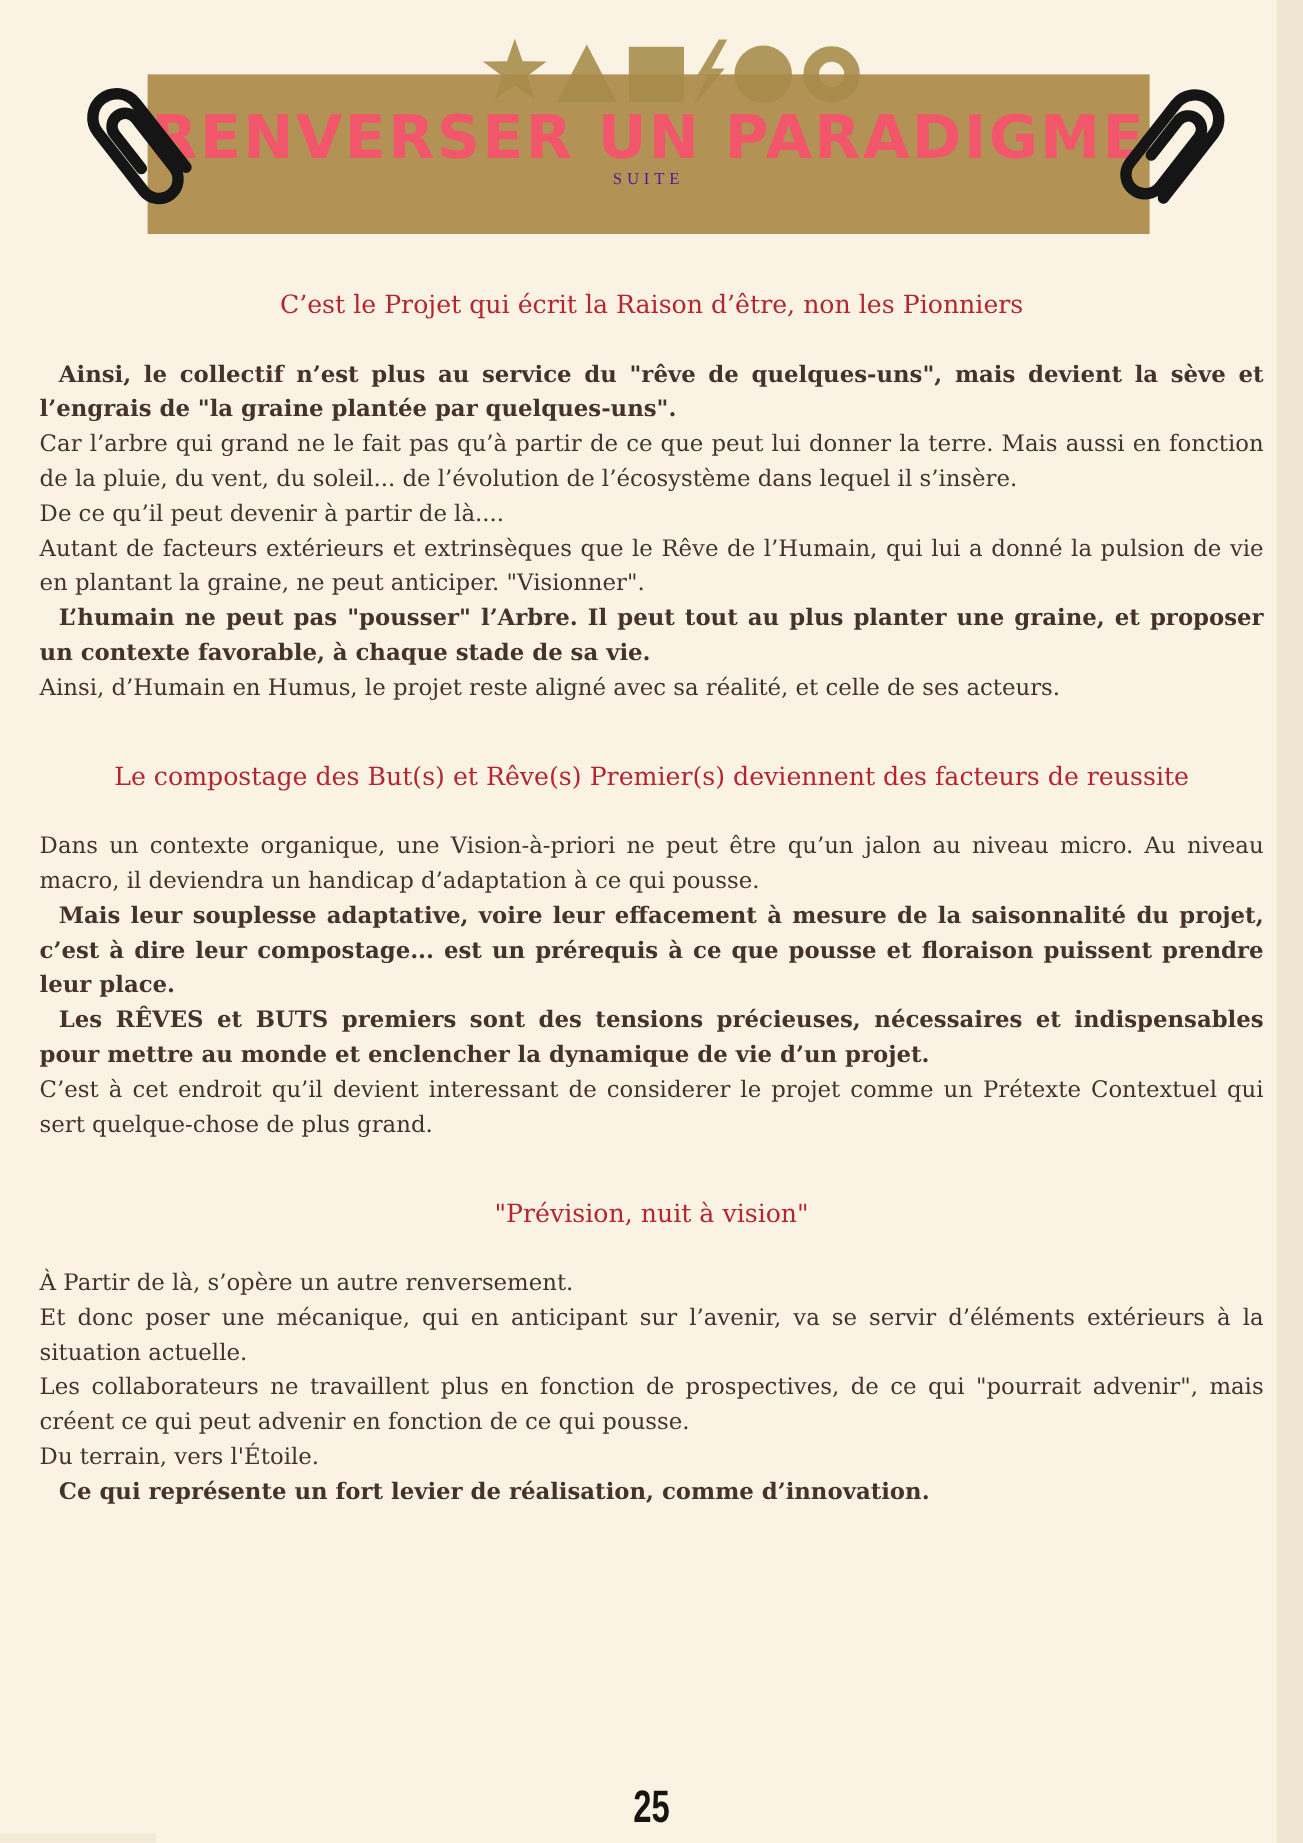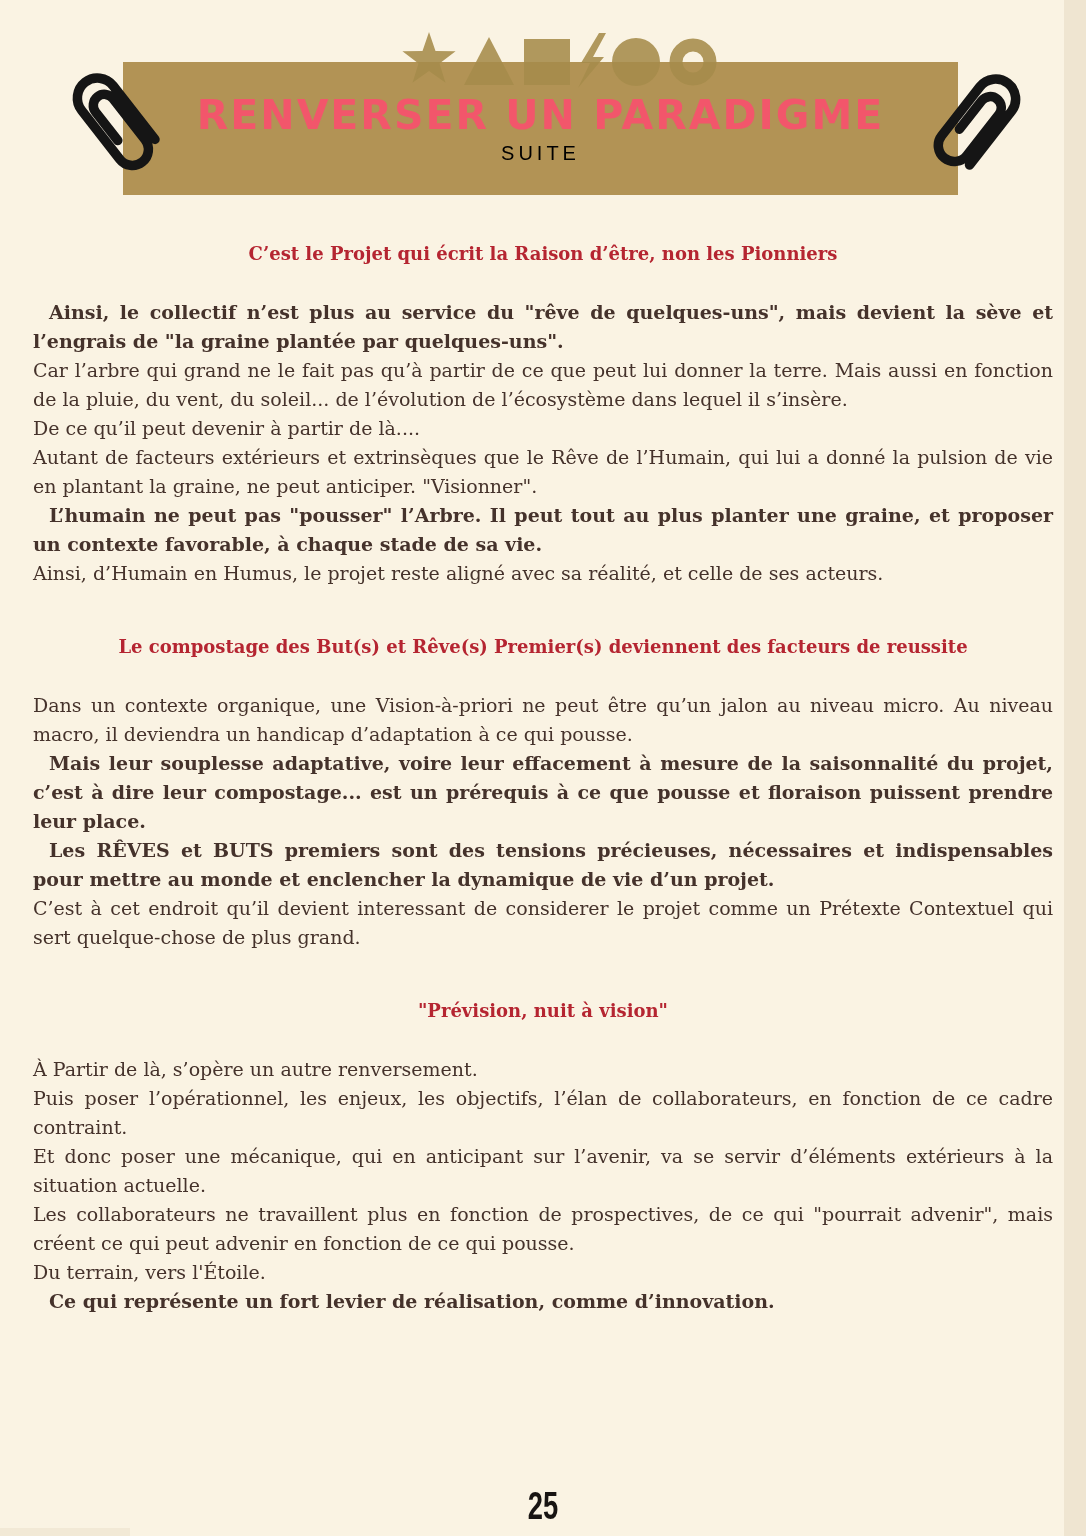--- a/index.html
+++ b/index.html
@@ -18,46 +18,46 @@
     position:absolute;left:0;bottom:0;width:130px;height:8px;
     background:#f2e9d6;z-index:1;
   }
   .banner{
     position:absolute;left:123px;top:62px;width:835px;height:133px;
     background:#b29355;z-index:1;
   }
   .banner-title{
     margin:0;padding-top:30px;text-align:center;
     font-family:"DejaVu Sans",sans-serif;font-weight:bold;
-    font-size:41px;line-height:46px;letter-spacing:2px;
+    font-size:50px;line-height:46px;letter-spacing:2px;
     color:#f2566b;
   }
   .banner-subtitle{
     margin:4px 0 0;text-align:center;
-    font-family:Liberation Sans, sans-serif;
-    font-size:20px;letter-spacing:4px;
-    color:#000000;
+    font-family:Liberation Serif, serif;
+    font-size:14px;letter-spacing:4px;
+    color:#4c1d95;
   }
   .shapes{
     position:absolute;left:50%;top:30px;
     transform:translateX(-50%) translateX(18px);
     z-index:2;
   }
   .paperclip{position:absolute;z-index:3;}
   .paperclip.left{left:84px;top:57px;transform:rotate(-38deg);}
   .paperclip.right{left:941px;top:58px;transform:rotate(38deg);}
   .content{
     position:absolute;left:0;top:195px;width:100%;
     padding:0 33px;box-sizing:border-box;
     color:#45322b;font-size:19px;line-height:29px;
     z-index:2;
   }
   .section-heading{
     margin:44px 0 0;text-align:center;
-    font-size:18px;line-height:30px;font-weight:bold;
+    font-size:21px;line-height:30px;font-weight:normal;
     color:#b52531;
   }
   .section-body{margin-top:29px;}
   .section-body p{margin:0;text-align:justify;}
   .b{font-weight:bold;margin-left:16px;}
   .page-number{
     position:absolute;left:0;right:0;bottom:8px;
     text-align:center;
     font-family:"Liberation Sans",sans-serif;font-weight:bold;
     font-size:38px;color:#181412;
@@ -114,21 +114,20 @@
           <p><span>Dans un contexte organique, une Vision-à-priori ne peut être qu’un jalon au niveau micro. Au niveau macro, il deviendra un handicap d’adaptation à ce qui pousse.</span></p>
           <p><span class="b">Mais leur souplesse adaptative, voire leur effacement à mesure de la saisonnalité du projet, c’est à dire leur compostage... est un prérequis à ce que pousse et floraison puissent prendre leur place.</span></p>
           <p><span class="b">Les RÊVES et BUTS premiers sont des tensions précieuses, nécessaires et indispensables pour mettre au monde et enclencher la dynamique de vie d’un projet.</span></p>
           <p><span>C’est à cet endroit qu’il devient interessant de considerer le projet comme un Prétexte Contextuel qui sert quelque-chose de plus grand.</span></p>
         </div>
       </section>
       <section>
         <h2 class="section-heading">"Prévision, nuit à vision"</h2>
         <div class="section-body">
           <p><span>À Partir de là, s’opère un autre renversement.</span></p>
-          <p><span>Puis poser l’opérationnel, les enjeux, les objectifs, l’élan de collaborateurs, en fonction de ce cadre contraint.</span></p>
           <p><span>Et donc poser une mécanique, qui en anticipant sur l’avenir, va se servir d’éléments extérieurs à la situation actuelle.</span></p>
           <p><span>Les collaborateurs ne travaillent plus en fonction de prospectives, de ce qui "pourrait advenir", mais créent ce qui peut advenir en fonction de ce qui pousse.</span></p>
           <p><span>Du terrain, vers l'Étoile.</span></p>
           <p><span class="b">Ce qui représente un fort levier de réalisation, comme d’innovation.</span></p>
         </div>
       </section>
     </div>
 
   <div class="page-number">25</div>
 

